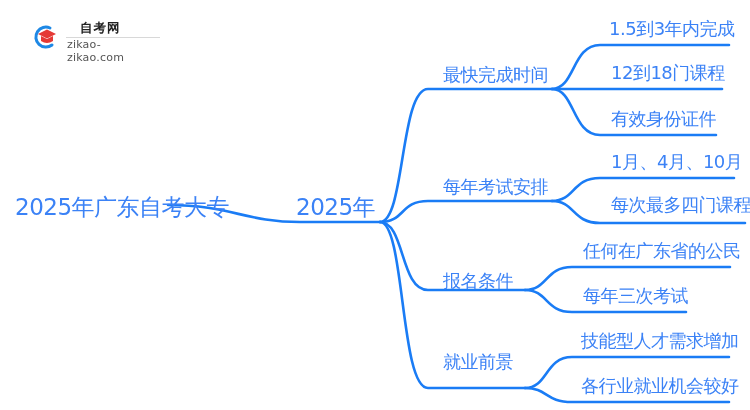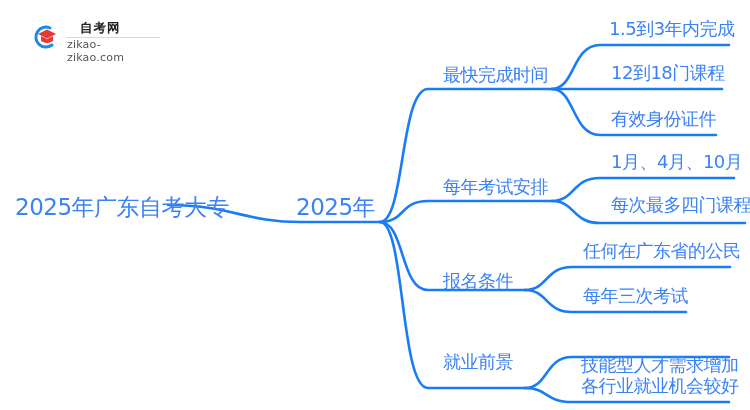--- a/index.html
+++ b/index.html
@@ -61,14 +61,14 @@
 <div class="node" style="left:609px; top:18px;">1.5到3年内完成</div>
 <div class="node" style="left:611px; top:62px;">12到18门课程</div>
 <div class="node" style="left:611px; top:108px;">有效身份证件</div>
 
 <div class="node" style="left:611px; top:151px;">1月、4月、10月</div>
 <div class="node" style="left:611px; top:194px;">每次最多四门课程</div>
 
 <div class="node" style="left:583px; top:240px;text-align:center;">任何在广东省的公民</div>
 <div class="node" style="left:583px; top:285px;">每年三次考试</div>
 
-<div class="node" style="left:581px; top:330px;margin-top:24px;">技能型人才需求增加</div>
+<div class="node" style="left:581px; top:330px;">技能型人才需求增加</div>
 <div class="node" style="left:581px; top:375px;">各行业就业机会较好</div>
 
 </body></html>

